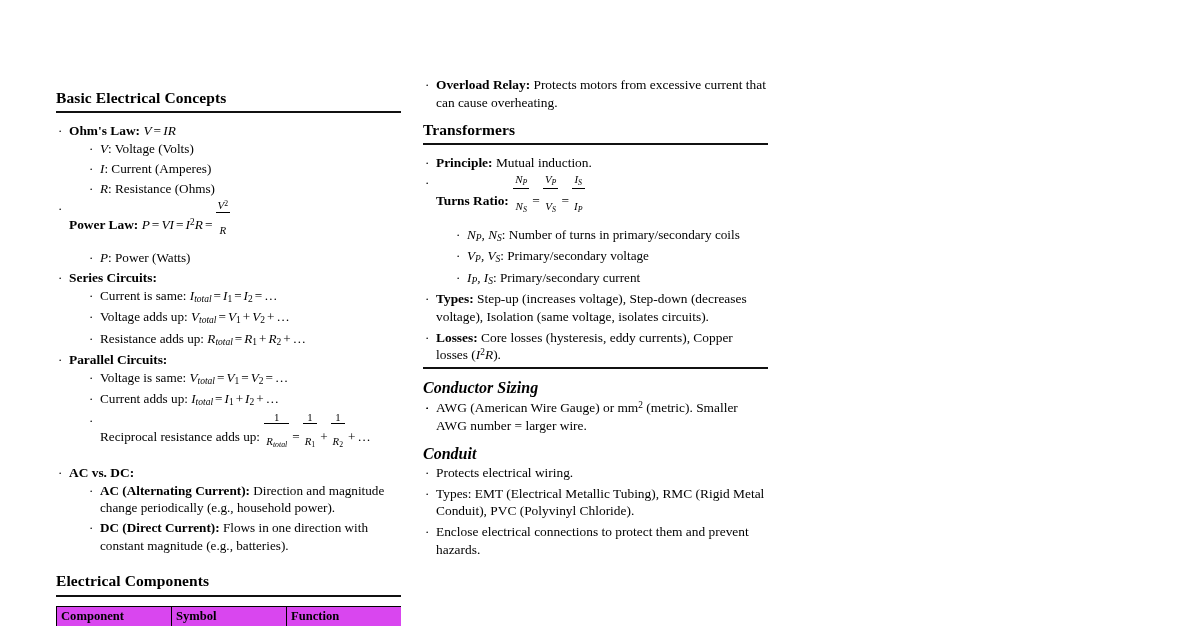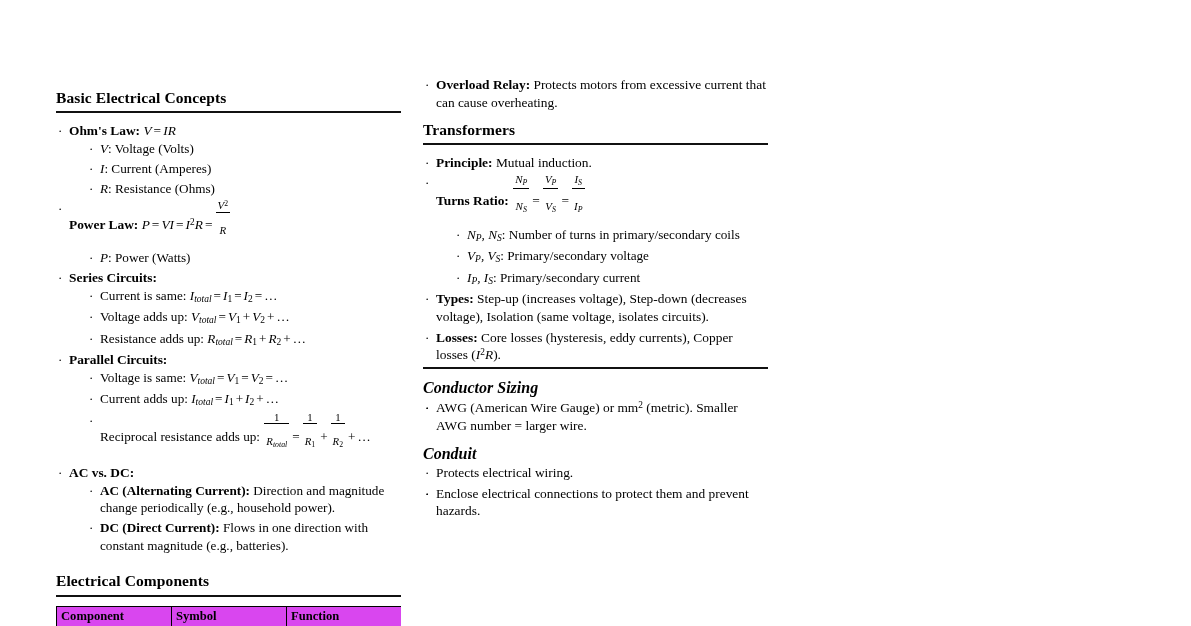--- a/index.html
+++ b/index.html
@@ -343,20 +343,21 @@
       </ul>
 
       <h3 class="sub">Conduit</h3>
       <ul class="lvl1">
         <li>
           <span class="bullet">·</span>
           <span>Protects electrical wiring.</span>
         </li>
         <li>
           <span class="bullet">·</span>
+          <span>Types: EMT (Electrical Metallic Tubing), RMC (Rigid Metal Conduit), PVC (Polyvinyl Chloride).</span>
         </li>
       </ul>
 
       <ul class="lvl1">
         <li>
           <span class="bullet">·</span>
           <span>Enclose electrical connections to protect them and prevent hazards.</span>
         </li>
       </ul>
 

